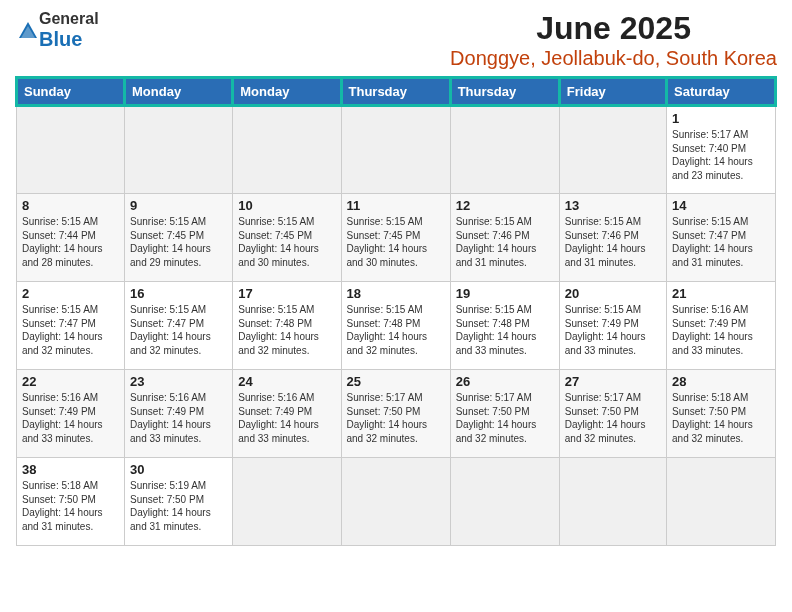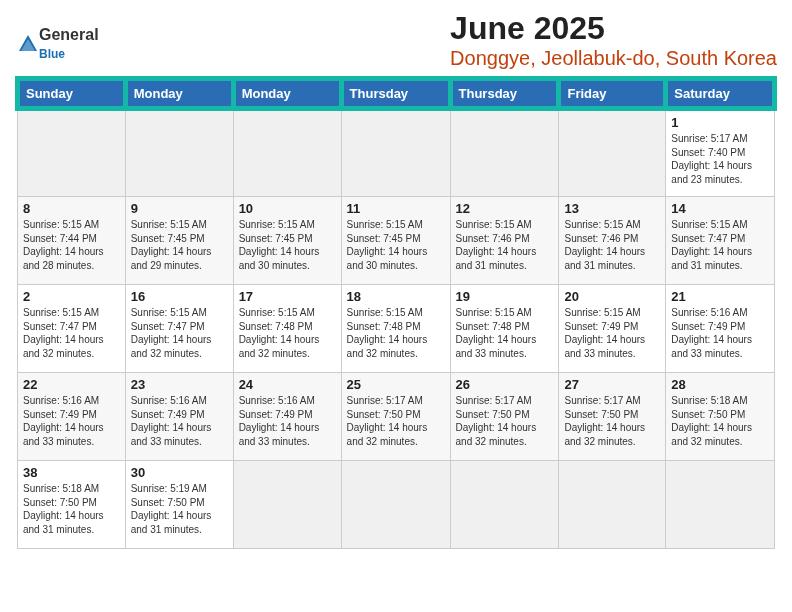--- a/index.html
+++ b/index.html
@@ -16,39 +16,38 @@
     }
     .header-row {
       display: flex;
       justify-content: space-between;
       align-items: flex-start;
       margin-bottom: 6px;
     }
     .logo {
       display: flex;
       align-items: center;
-      margin-top: 16px;
     }
     .logo-text-general {
       font-size: 16px;
       font-weight: bold;
       color: #333;
     }
     .logo-text-blue {
-      font-size: 12px;
+      font-size: 20px;
       font-weight: bold;
       color: #1a6fb5;
     }
     .logo-icon {
       width: 22px;
       height: 22px;
       margin-left: 2px;
     }
     .title-block {
-      text-align: left;
+      text-align: center;
     }
     .month-title {
       font-size: 32px;
       font-weight: bold;
       color: #222;
     }
     .location-title {
       font-size: 20px;
       color: #c2410c;
     }
@@ -57,21 +56,21 @@
       border-collapse: collapse;
       font-size: 10.5px;
     }
     .calendar th {
       background-color: #2a6db5;
       color: #fff;
       text-align: left;
       padding: 5px 6px;
       font-size: 13px;
       font-weight: bold;
-      border: 5px solid #14b8a6;
+      border: 3px solid #14b8a6;
     }
     .calendar td {
       vertical-align: top;
       border: 1px solid #ccc;
       padding: 4px 5px;
       width: 113px;
       height: 88px;
       background: #fff;
     }
     .calendar td.empty {

